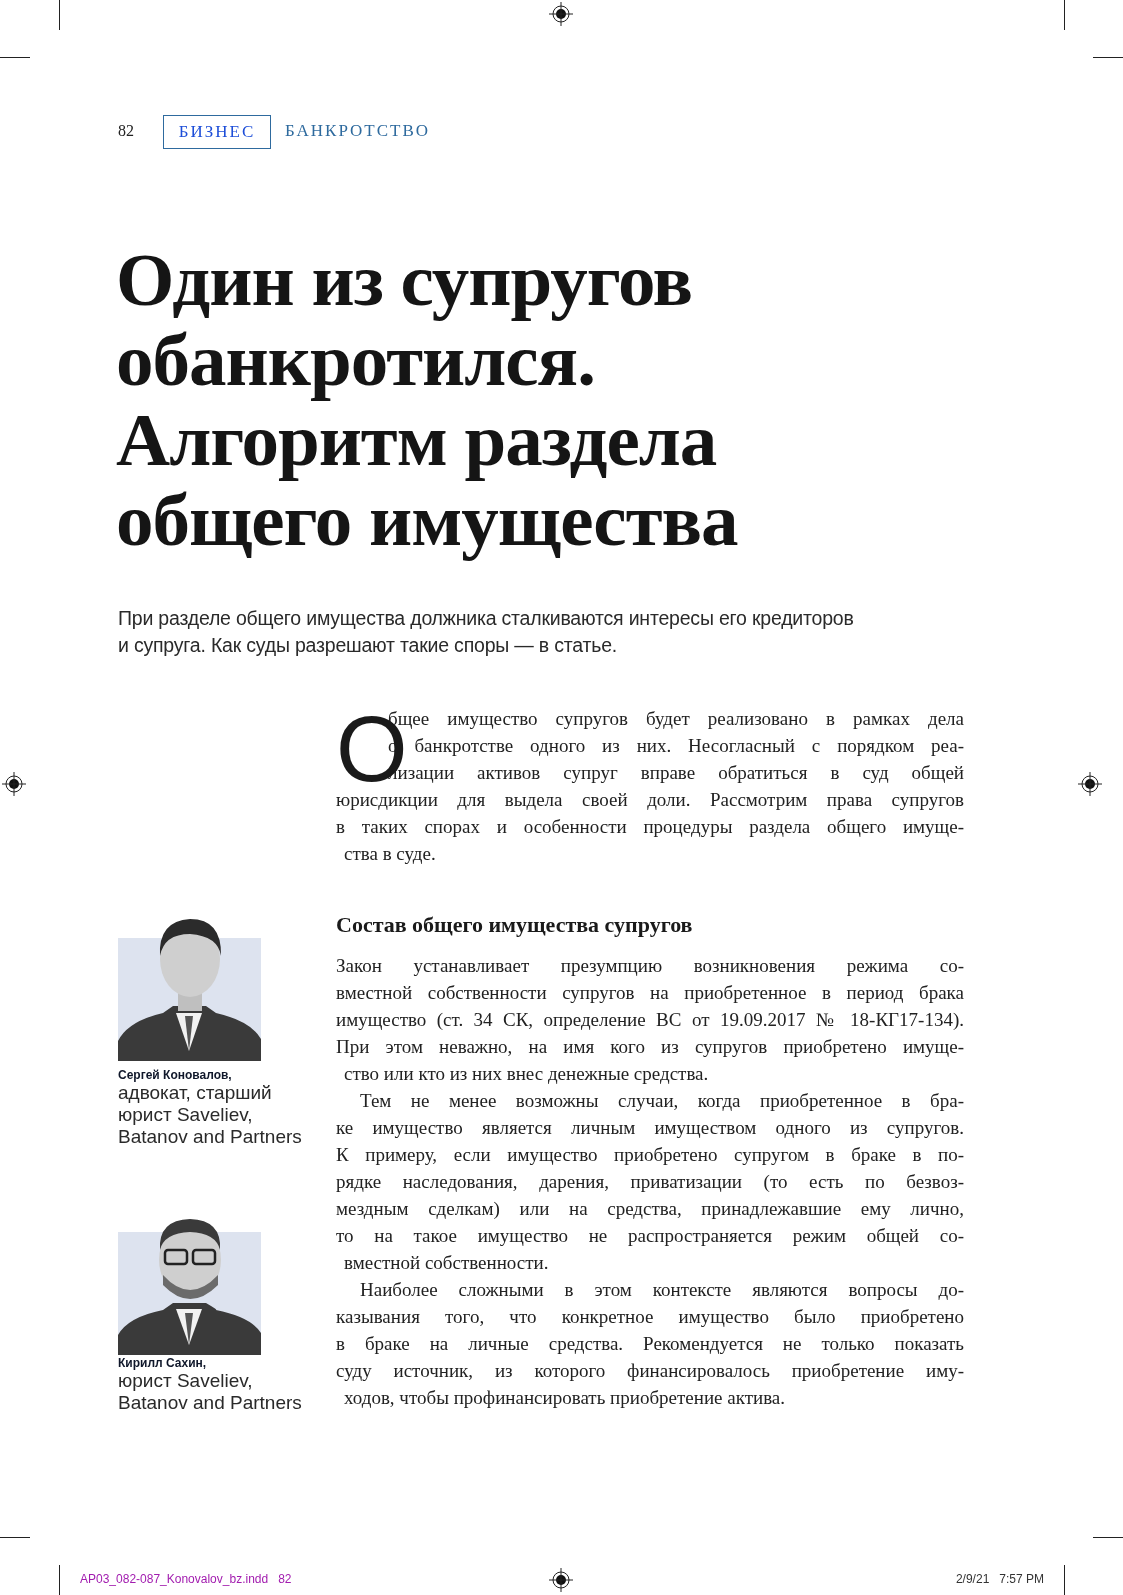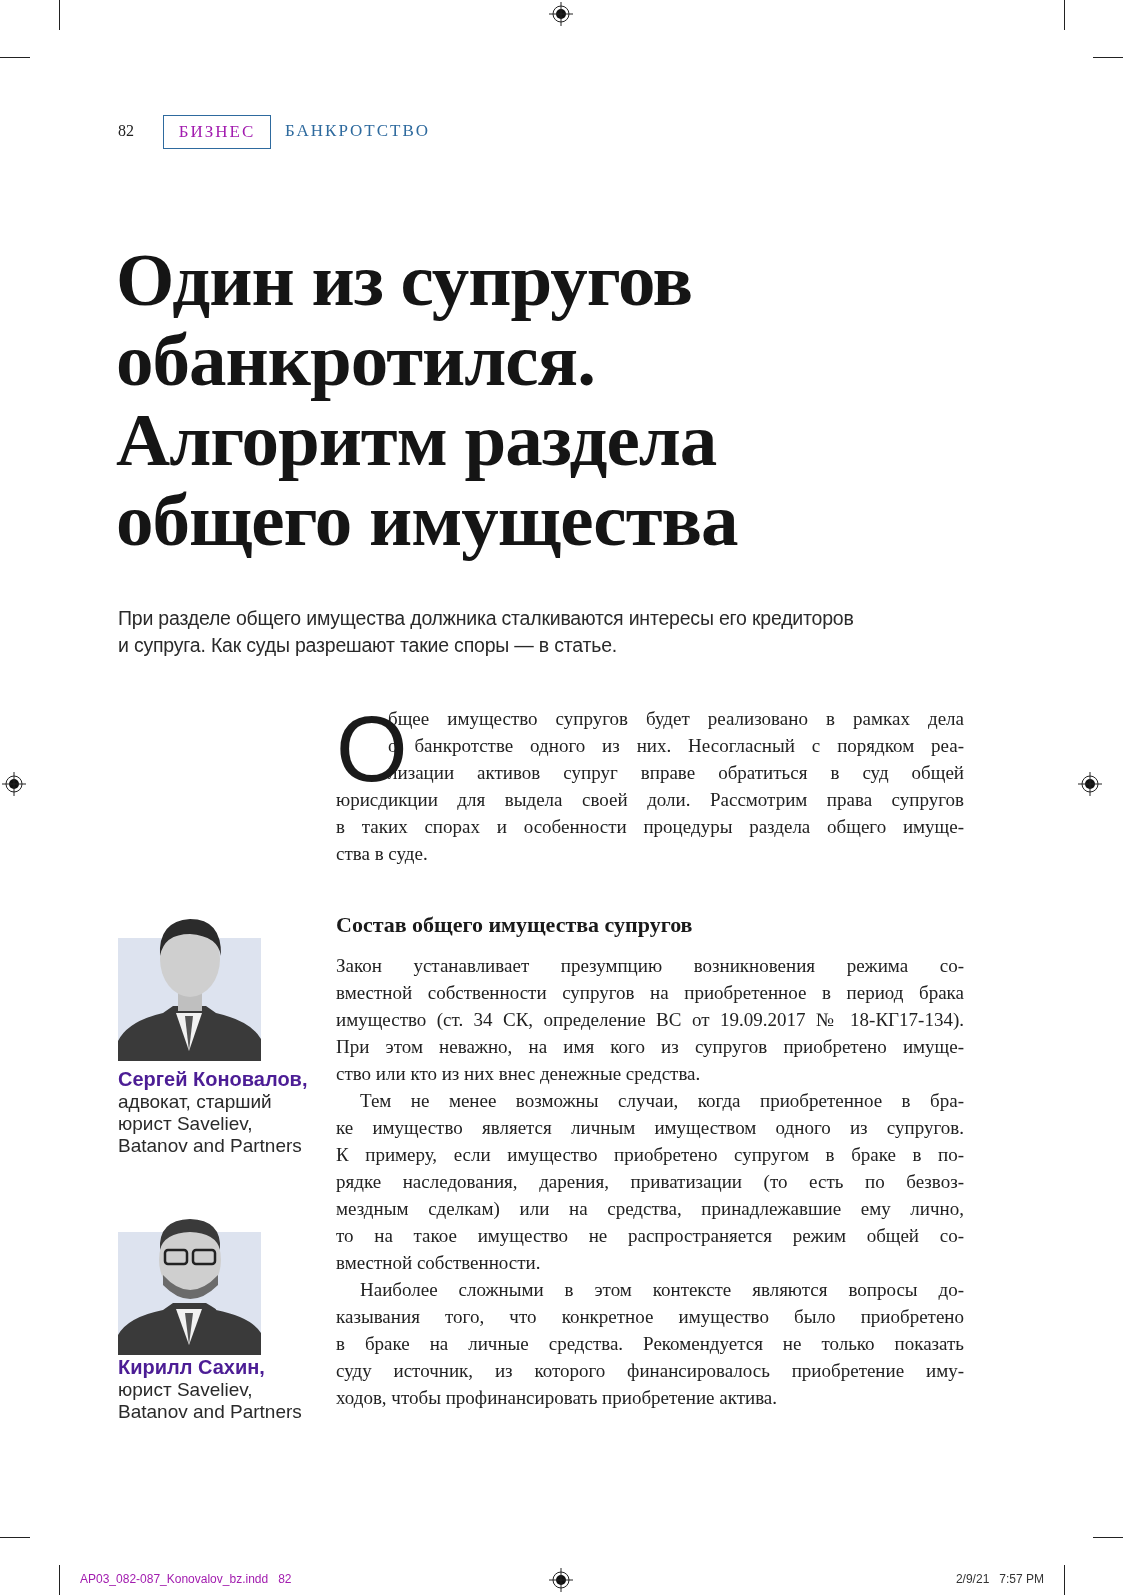--- a/index.html
+++ b/index.html
@@ -11,21 +11,21 @@
   .abs { position: absolute; }
   
   .vline { position: absolute; width: 1px; background: #222; }
   .hline { position: absolute; height: 1px; background: #222; }
   .reg { position: absolute; width: 24px; height: 24px; }
 
   
   .page-num { left: 118px; top: 122px; font-size: 16px; color: #222; }
   .section-box {
     left: 163px; top: 115px; height: 34px; width: 108px; box-sizing: border-box;
-    border: 1.5px solid #2e6a9e; color: #a21caf;
+    border: 1.5px solid #2e6a9e; color: #1d4ed8;
     font-size: 17px; letter-spacing: 2px; line-height: 31px; text-align: center;
   }
   .subsection { left: 285px; top: 121px; font-size: 17px; letter-spacing: 2px; color: #2e6a9e; text-align: right; }
 
   
   .title {
     left: 116px; top: 240px; width: 760px;
     font-family: "Liberation Serif", serif; font-weight: bold;
     font-size: 75px; line-height: 80px; letter-spacing: -1px; color: #151515;
   }
@@ -38,40 +38,40 @@
     letter-spacing: -0.2px;
   }
   .lead div { white-space: nowrap; }
 
   
   .body-col {
     left: 336px; width: 628px;
     font-size: 19px; line-height: 27px; color: #222;
   }
   .body-col .ln { white-space: nowrap; text-align: justify; text-align-last: justify; height: 27px; }
-  .body-col .ln.last { text-align-last: left; }
+  .body-col .ln.last { text-align-last: left; margin-left: 8px; }
   .body-col .ln.indent { padding-left: 24px; }
   .intro { top: 705px; }
   .dropcap {
     position: absolute; left: 0; top: 4px;
     font-family: "Liberation Sans", sans-serif; font-size: 92px; line-height: 80px; color: #1a1a1a;
   }
   .intro .ln.dc { padding-left: 52px; }
 
   .h2 {
     left: 336px; top: 912px; font-weight: bold; font-size: 22px; color: #1a1a1a;
   }
   .main-text { top: 952px; }
 
   
   .photo {
     position: absolute; left: 118px; width: 143px; height: 123px; background: #dde3ef; overflow: visible;
   }
   .author-name {
-    font-family: "Liberation Sans", sans-serif; font-weight: bold; font-size: 20px; color: #4c1d95;
+    font-family: "Liberation Sans", sans-serif; font-weight: bold; font-size: 12px; color: #0f172a;
   }
   .author-role {
     font-family: "Liberation Sans", sans-serif; font-size: 19px; line-height: 22px; color: #2a2a2a;
   }
 
   
   .footer-file { left: 80px; top: 1572px; font-family: Liberation Sans, sans-serif; font-size: 12px; color: #a21caf; text-align: center; }
   .footer-date { right: 79px; top: 1572px; font-family: "Liberation Sans", sans-serif; font-size: 12px; color: #333; }
 </style>
 </head>

